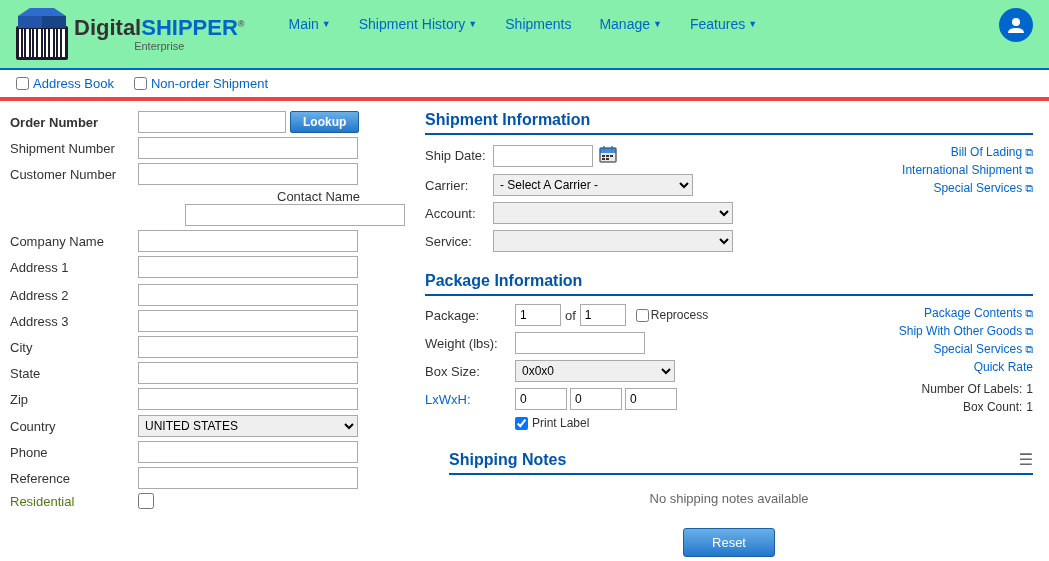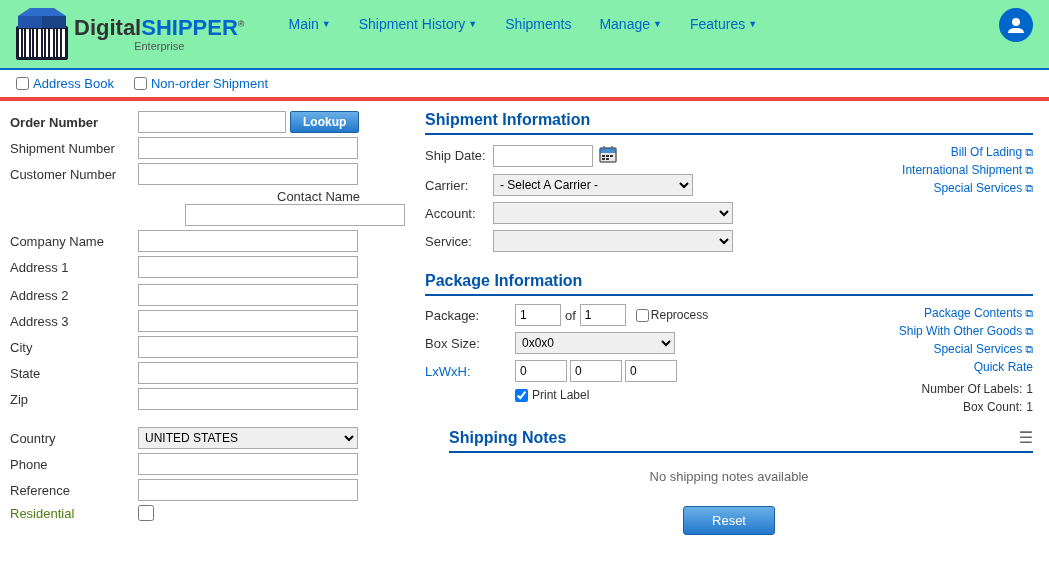--- a/index.html
+++ b/index.html
@@ -128,21 +128,21 @@
       <input type="text" style="width: 220px; height: 22px; border: 1px solid rgb(170, 170, 170); padding: 2px 4px; font-size: 12px;">
     </div>
     <div style="display:flex; align-items:center; margin-bottom:4px;">
       <label style="width:128px; font-size:13px; color:#333;">City</label>
       <input type="text" style="width: 220px; height: 22px; border: 1px solid rgb(170, 170, 170); padding: 2px 4px; font-size: 12px;">
     </div>
     <div style="display:flex; align-items:center; margin-bottom:4px;">
       <label style="width:128px; font-size:13px; color:#333;">State</label>
       <input type="text" style="width: 220px; height: 22px; border: 1px solid rgb(170, 170, 170); padding: 2px 4px; font-size: 12px;">
     </div>
-    <div style="display:flex; align-items:center; margin-bottom:17px;">
+    <div style="display:flex; align-items:center; margin-bottom:5px;">
       <label style="width:128px; font-size:13px; color:#333;">Zip</label>
       <input type="text" style="width: 220px; height: 22px; border: 1px solid rgb(170, 170, 170); padding: 2px 4px; font-size: 12px;">
     </div>
     <div style="display:flex; align-items:center; margin-bottom:4px;">
       <label style="width:128px; font-size:13px; color:#333;">Country</label>
       <select style="width:220px; height:22px; border:1px solid #aaa; font-size:12px; padding:0 2px;">
         <option>UNITED STATES</option>
         <option>CANADA</option>
         <option>MEXICO</option>
         <option>UNITED KINGDOM</option>
@@ -237,20 +237,24 @@
             <label style="width:90px; font-size:13px; color:#333;">Package:</label>
             <input type="text" style="width: 46px; height: 22px; border: 1px solid rgb(170, 170, 170); padding: 2px 4px; font-size: 12px;" value="1">
             <span style="margin:0 4px; font-size:13px;">of</span>
             <input type="text" style="width: 46px; height: 22px; border: 1px solid rgb(170, 170, 170); padding: 2px 4px; font-size: 12px;" value="1">
             <label style="display:flex; align-items:center; gap:2px; margin-left:10px; font-size:12px; cursor:pointer;">
               <input type="checkbox" style="">
               <span>Reprocess</span>
             </label>
           </div>
 
+          <div style="display:flex; align-items:center; margin-bottom:6px;">
+            <label style="width:90px; font-size:13px; color:#333;">Weight (lbs):</label>
+            <input type="text" style="width: 130px; height: 22px; border: 1px solid rgb(170, 170, 170); padding: 2px 4px; font-size: 12px;">
+          </div>
 
           <div style="display:flex; align-items:center; margin-bottom:6px;">
             <label style="width:90px; font-size:13px; color:#333;">Box Size:</label>
             <select style="width:160px; height:22px; border:1px solid #aaa; font-size:12px; padding:0 2px;">
               <option>0x0x0</option>
             </select>
           </div>
 
           <div style="display:flex; align-items:center; margin-bottom:6px;">
             <label style="width:90px; font-size:13px; color:#0066cc; cursor:pointer;">LxWxH:</label>

